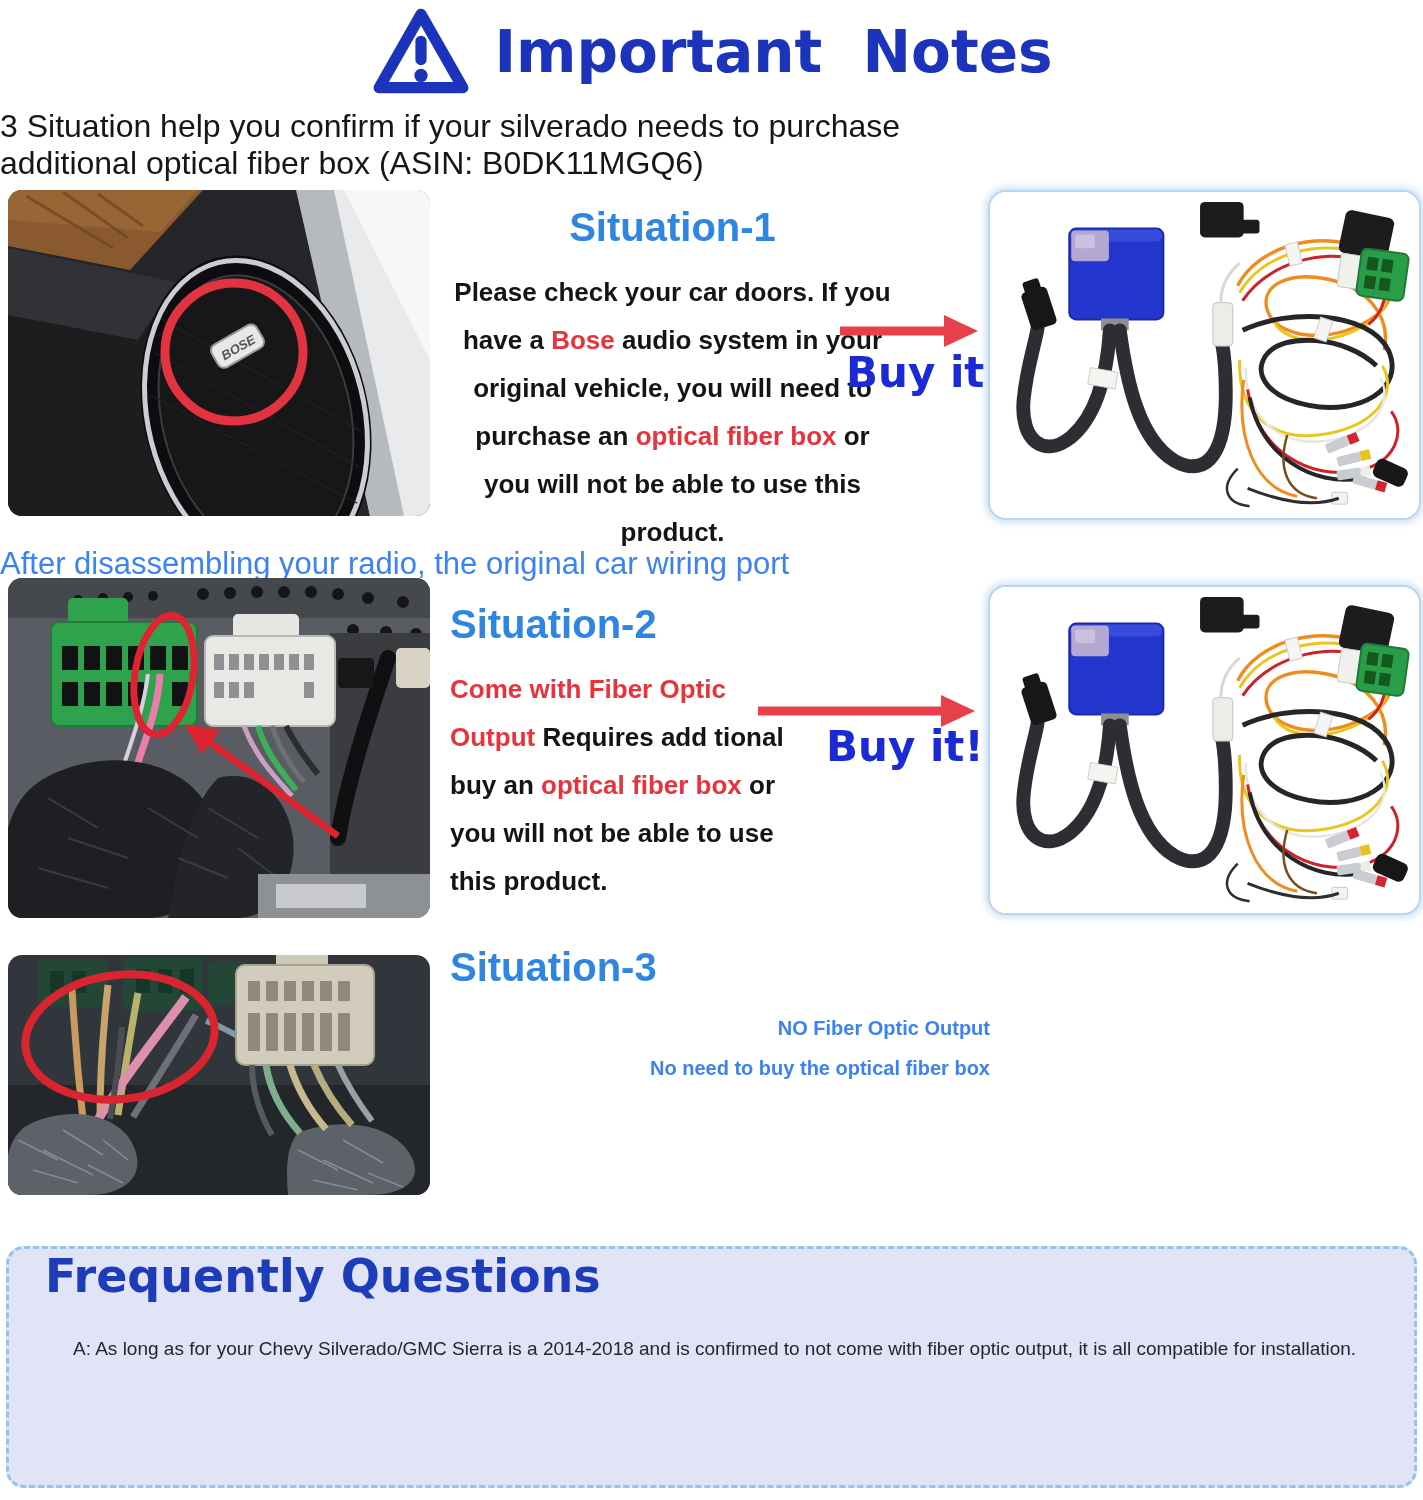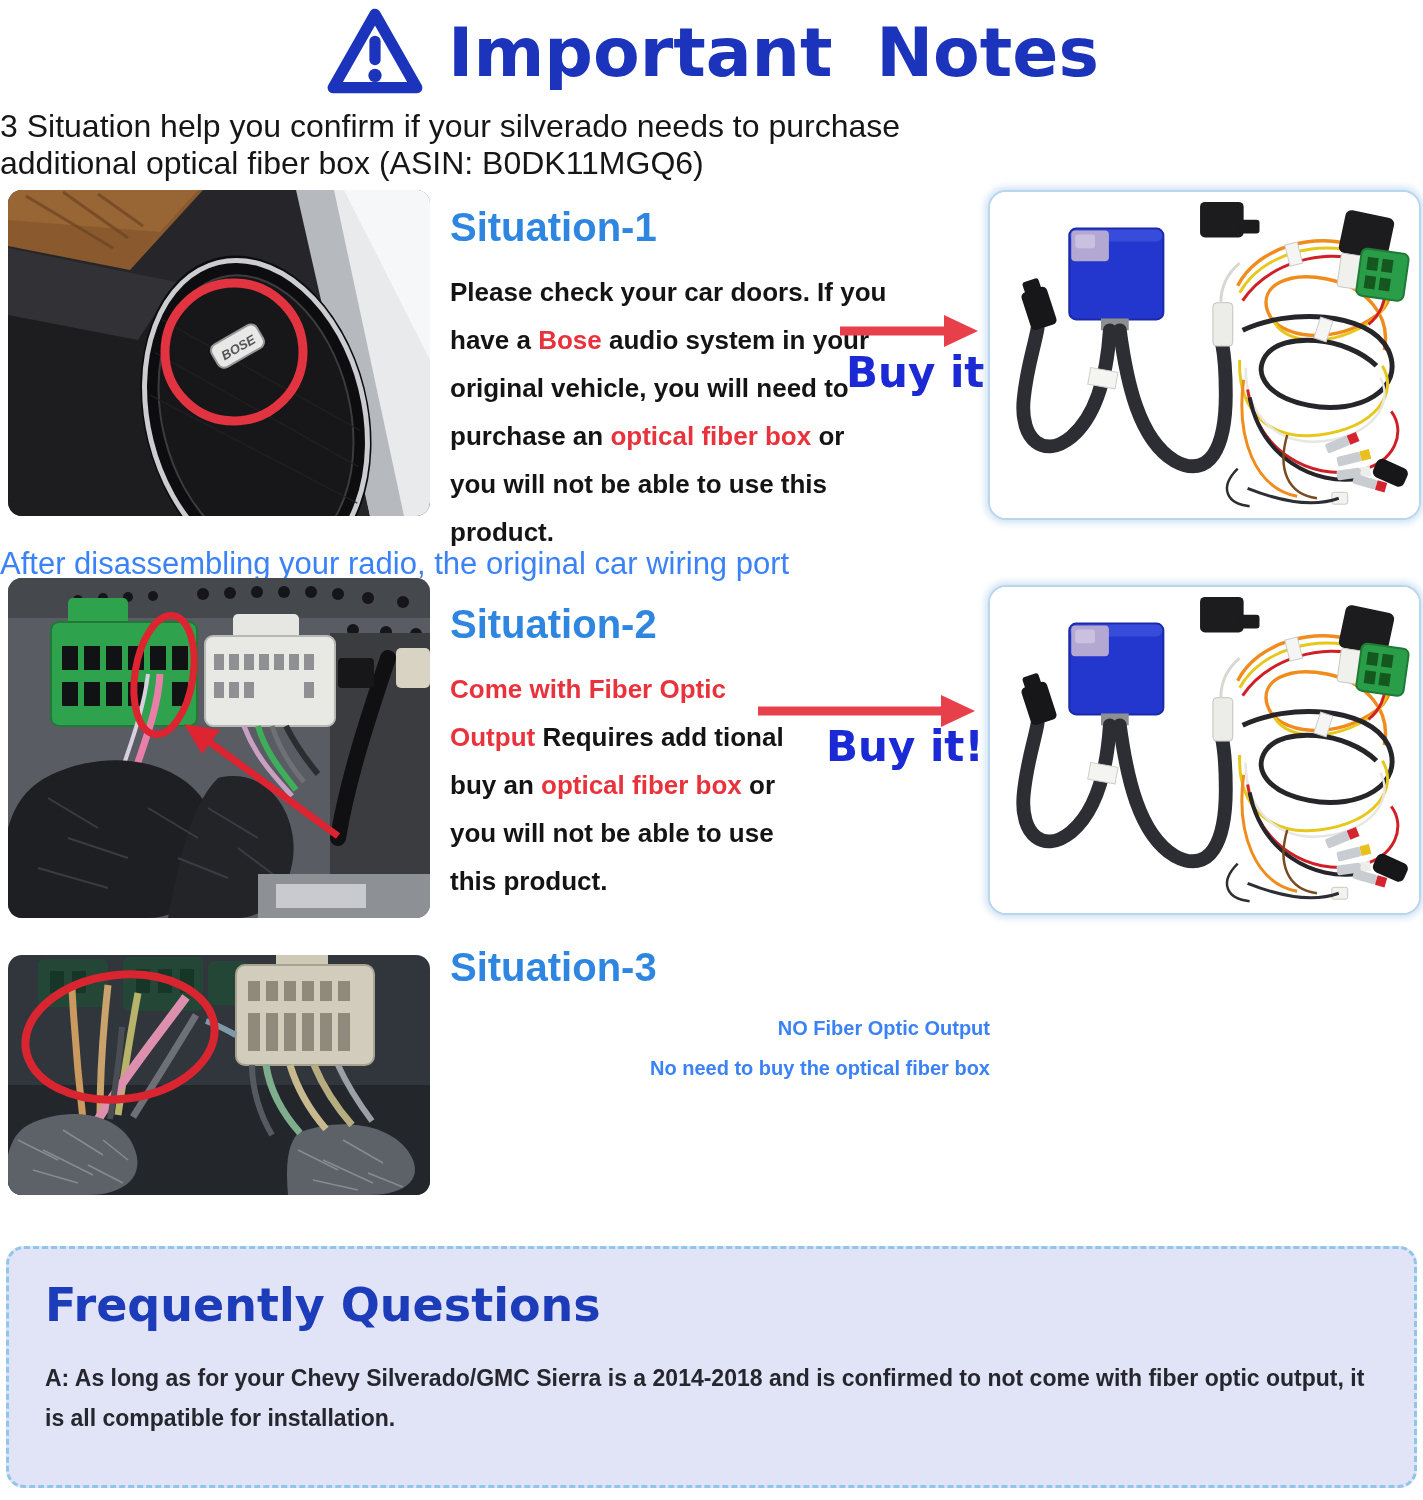--- a/index.html
+++ b/index.html
@@ -9,35 +9,35 @@
     font-family:"Liberation Sans", sans-serif; overflow:hidden;
   }
   
   .header {
     position:absolute; top:2px; left:0; width:100%; height:100px;
     display:flex; align-items:center; justify-content:center; gap:22px;
   }
   .warn-icon { width:102px; height:94px; display:block; }
   .page-title {
     font-family:"DejaVu Sans", sans-serif; font-weight:bold;
-    font-size:68px; color:#1c33bb; letter-spacing:0px; word-spacing:20px;
+    font-size:58px; color:#1c33bb; letter-spacing:0px; word-spacing:20px;
   }
   .subtitle {
     position:absolute; top:108px; left:0; width:100%; text-align:left;
     font-size:32px; color:#161616; line-height:37px;
   }
   
   .photo { position:absolute; border-radius:14px; overflow:hidden; }
   .photo svg { display:block; width:100%; height:100%; }
   #photo1 { left:8px;  top:190px; width:422px; height:326px; }
   #photo2 { left:8px;  top:578px; width:422px; height:340px; }
   #photo3 { left:8px;  top:955px; width:422px; height:240px; }
 
   .sec-text { position:absolute; left:450px; }
-  #s1text { top:205px; width:445px; }
+  #s1text { top:205px; width:445px;text-align:center; }
   #s2text { top:602px; width:358px; }
   #s3text { top:945px; width:540px; }
 
   .sec-heading {
     font-weight:bold; font-size:40px; color:#2e86e0; margin-bottom:18px;
     letter-spacing:0px;
   }
   .sec-body { font-weight:bold; font-size:26px; line-height:48px; color:#141414; }
   .s3-line { font-weight:bold; font-size:20px; line-height:40px; color:#3b82f6;text-align:right; }
 
@@ -61,28 +61,28 @@
   .product svg { display:block; width:100%; height:100%; }
 
   .divider-text {
     position:absolute; top:546px; left:0; width:100%; 
     font-size:31px; color:#3b82f6;
   }
   
   .faq {
     position:absolute; left:6px; top:1246px; width:1411px; height:242px;
     background:#e1e3f6; border:3px dashed #8fc6e9; border-radius:18px;
-    padding:29px 36px;
+    padding:0 36px;
   }
   .faq-title {
     font-family:"DejaVu Sans", sans-serif; font-weight:bold;
     font-size:46px; color:#1d3cba; margin-bottom:26px;
   }
   .faq-q { font-weight:bold; font-size:29px; color:#26262e; margin-bottom:26px; }
-  .faq-a { font-weight:bold; font-size:23px; color:#26262e; line-height:40px; }
+  .faq-a { font-weight:normal; font-size:19px; color:#26262e; line-height:40px;margin-left:28px; }
 </style>
 </head>
 <body>
 
 <div class="canvas">
 
   <div class="header">
     <svg class="warn-icon" viewBox="0 0 100 92">
       <path d="M50 9 L91 81 L9 81 Z" fill="none" stroke="#1c33bb" stroke-width="11" stroke-linejoin="round"></path>
       <rect x="44.5" y="30" width="11" height="29" rx="5.5" fill="#1c33bb"></rect>

